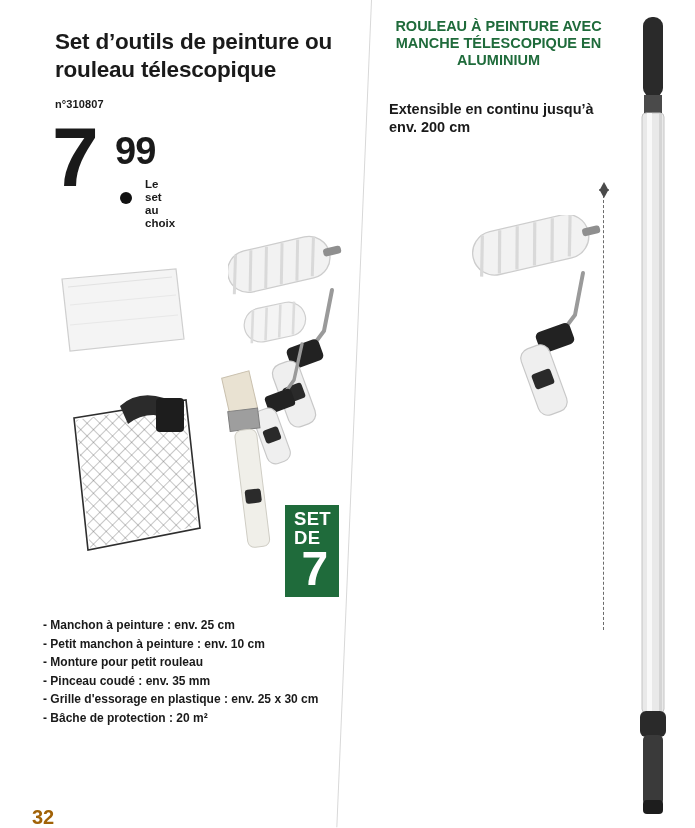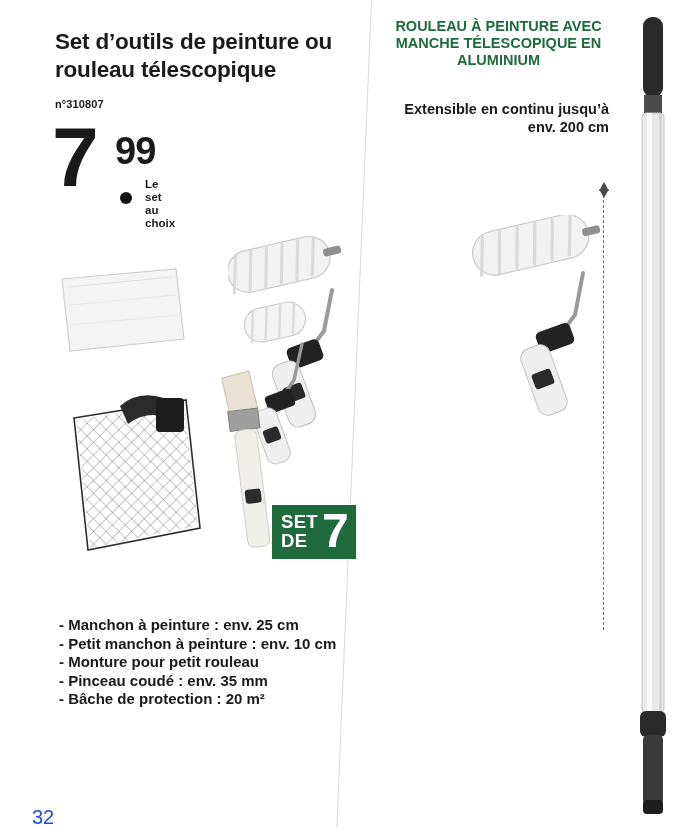--- a/index.html
+++ b/index.html
@@ -101,47 +101,47 @@
     text-transform: uppercase;
     letter-spacing: 0.3px;
   }
   .set-badge .sb-num {
     font-size: 48px;
     font-weight: bold;
     line-height: 44px;
     margin-left: 4px;
     letter-spacing: -1px;
   }
-  #badge-set7 { left: 272px; top: 505px; }
+  #badge-set7 { left: 285px; top: 505px; flex-direction: column; }
 
   
   .desc-title {
     position: absolute;
     left: 55px; top: 597px;
     font-size: 13.5px;
     font-weight: bold;
     letter-spacing: 0.1px;
   }
   .desc-list {
     position: absolute;
-    left: 59px; top: 616px;
+    left: 43px; top: 616px;
     width: 400px;
     list-style: none;
-    font-size: 15px;
+    font-size: 12px;
     font-weight: bold;
     line-height: 18.6px;
   }
   .desc-list li { white-space: nowrap; }
 
   .pagenum {
     position: absolute;
     left: 32px; top: 806px;
     font-size: 20px;
-    font-weight: normal;
-    color: #1d4ed8;
+    font-weight: bold;
+    color: #a16207;
   }
 
   
   .right-col {
     position: absolute;
     left: 371px; top: 0;
     width: 324px; height: 828px;
   }
   .right-title {
     position: absolute;
@@ -151,21 +151,21 @@
     font-size: 14.5px;
     font-weight: bold;
     line-height: 17px;
     color: #1f6b3b;
     text-transform: uppercase;
   }
   .right-sub {
     position: absolute;
     left: 18px; top: 100px;
     width: 220px;
-    text-align: right;
+    text-align: left;
     font-size: 14.5px;
     font-weight: bold;
     line-height: 18px;
     color: #1a1a1a;
   }
 
   
   .art { position: absolute; }
 
   
@@ -282,20 +282,21 @@
         <div>DE</div>
       </div>
       <div class="sb-num">7</div>
     </div>
 
     <ul class="desc-list">
       <li>- Manchon à peinture : env. 25 cm</li>
       <li>- Petit manchon à peinture : env. 10 cm</li>
       <li>- Monture pour petit rouleau</li>
       <li>- Pinceau coudé : env. 35 mm</li>
+      <li>- Grille d'essorage en plastique : env. 25 x 30 cm</li>
       <li>- Bâche de protection : 20 m²</li>
     </ul>
 
     <div class="pagenum">32</div>
   </div>
 
   <div class="right-col">
 
     <div class="right-title">ROULEAU À PEINTURE AVEC MANCHE TÉLESCOPIQUE EN ALUMINIUM</div>
     <div class="right-sub">Extensible en continu jusqu’à env. 200 cm</div>

